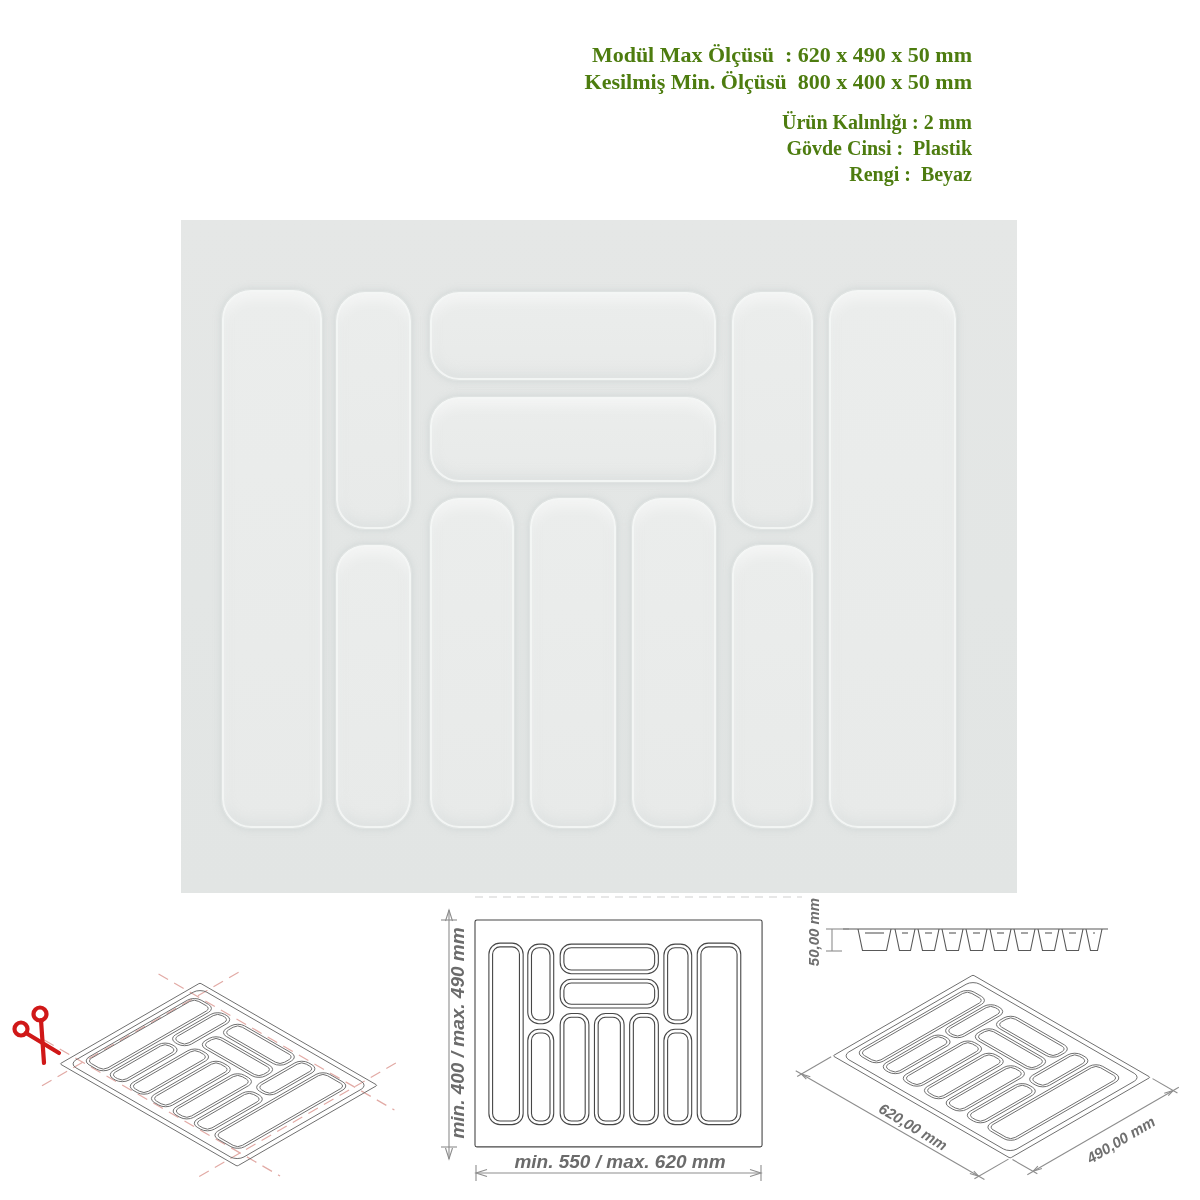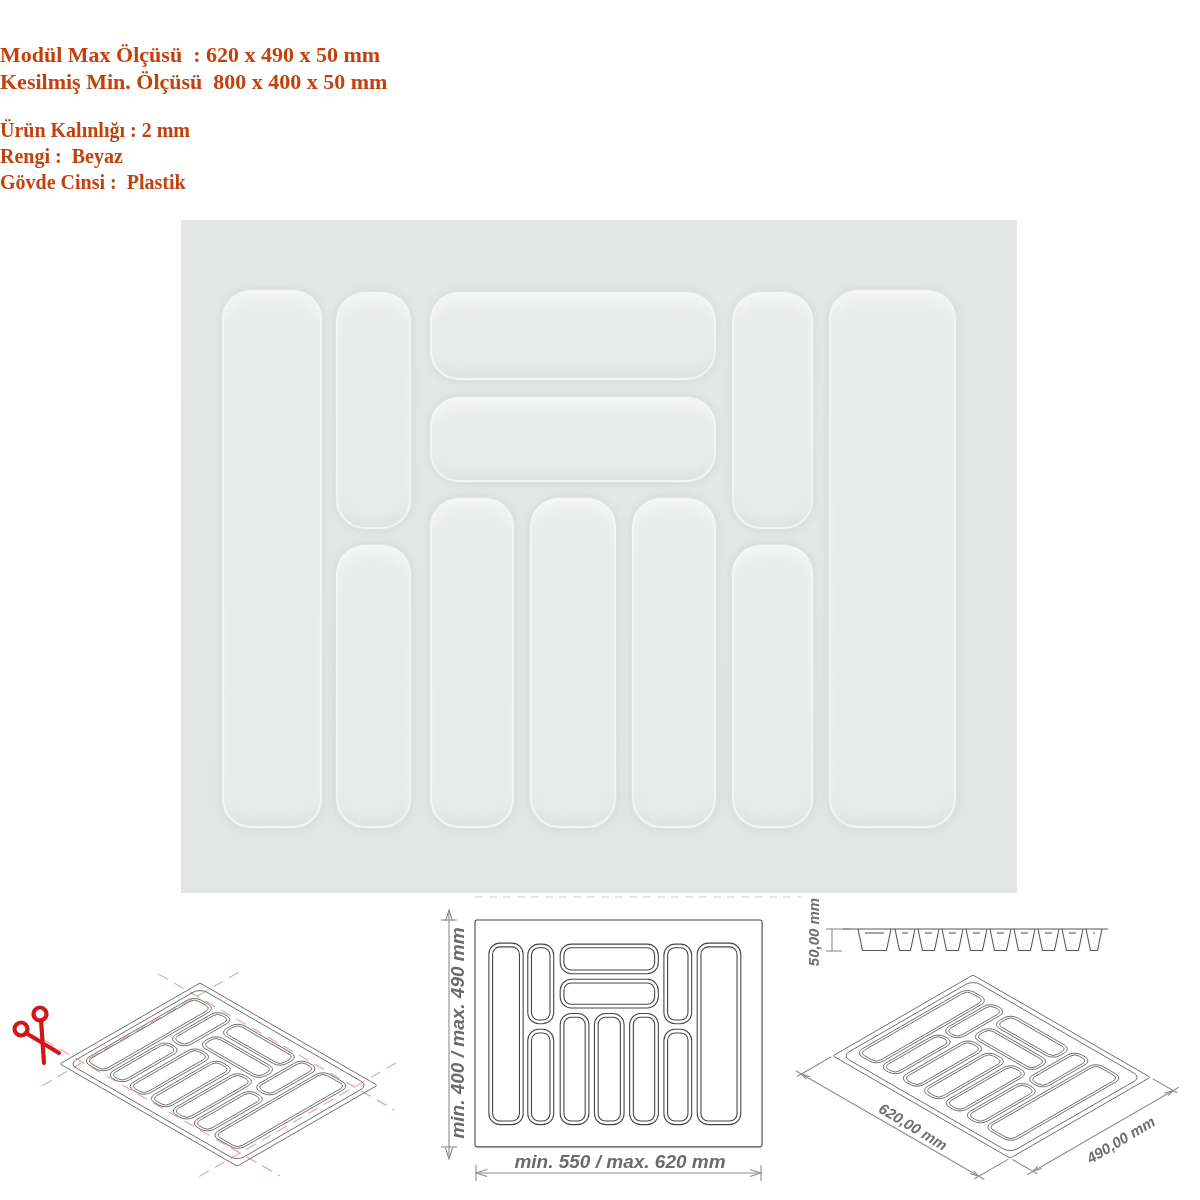--- a/index.html
+++ b/index.html
@@ -1,23 +1,23 @@
 <!DOCTYPE html>
 <html><head>
 <meta charset="utf-8">
 <style>
   html,body{margin:0;padding:0;background:#ffffff;}
   .page{position:relative;width:1200px;height:1200px;background:#ffffff;overflow:hidden;
         font-family:"Liberation Serif",serif;}
   
-  .specs{position:absolute;left:0;top:0;width:972px;text-align:left;color:#c2410c;}
+  .specs{position:absolute;left:0;top:0;width:972px;text-align:right;color:#4d7c0f;}
   .h1{font:700 22px/27px "Liberation Serif",serif;white-space:pre;}
   .h2{font:700 20px/26px "Liberation Serif",serif;white-space:pre;}
   .specs .first{margin-top:41px;}
-  .specs .gap{margin-top:22px;}
+  .specs .gap{margin-top:14px;}
   
   .photo{position:absolute;left:181px;top:220px;width:836px;height:673px;
          background:linear-gradient(180deg,#e5e7e6 0%,#e3e6e5 55%,#e2e5e4 100%);}
   .comp{position:absolute;border-radius:30px;
         background:linear-gradient(180deg,#ebedec,#e8eae9);
         border:1px solid #dfe3e2;
         box-shadow:0 0 6px 1px rgba(199,206,205,.55),
                    inset 0 0 0 2px rgba(244,246,245,.9),
                    inset 0 8px 14px rgba(255,255,255,.55),
                    inset 0 -6px 12px rgba(203,210,209,.4);}
@@ -39,22 +39,22 @@
 </style>
 </head>
 <body>
 
 <div class="page">
 
   <header class="specs">
     <div class="h1 first">Modül Max Ölçüsü  : 620 x 490 x 50 mm</div>
     <div class="h1">Kesilmiş Min. Ölçüsü  800 x 400 x 50 mm</div>
     <div class="h2 gap">Ürün Kalınlığı : 2 mm</div>
+    <div class="h2">Gövde Cinsi :  Plastik</div>
     <div class="h2">Rengi :  Beyaz</div>
-    <div class="h2">Gövde Cinsi :  Plastik</div>
   </header>
 
   <div class="photo" id="photo">
       <div class="comp" style="left: 40.44px; top: 68.65px; width: 99.752px; height: 538.216px;"></div>
       <div class="comp" style="left: 153.672px; top: 71.396px; width: 75.488px; height: 236.156px;"></div>
       <div class="comp" style="left: 153.672px; top: 324.028px; width: 75.488px; height: 282.838px;"></div>
       <div class="comp" style="left: 248.032px; top: 71.396px; width: 285.776px; height: 87.872px;"></div>
       <div class="comp" style="left: 248.032px; top: 175.744px; width: 285.776px; height: 85.126px;"></div>
       <div class="comp" style="left: 248.032px; top: 277.346px; width: 83.576px; height: 329.52px;"></div>
       <div class="comp" style="left: 347.784px; top: 277.346px; width: 86.272px; height: 329.52px;"></div>

